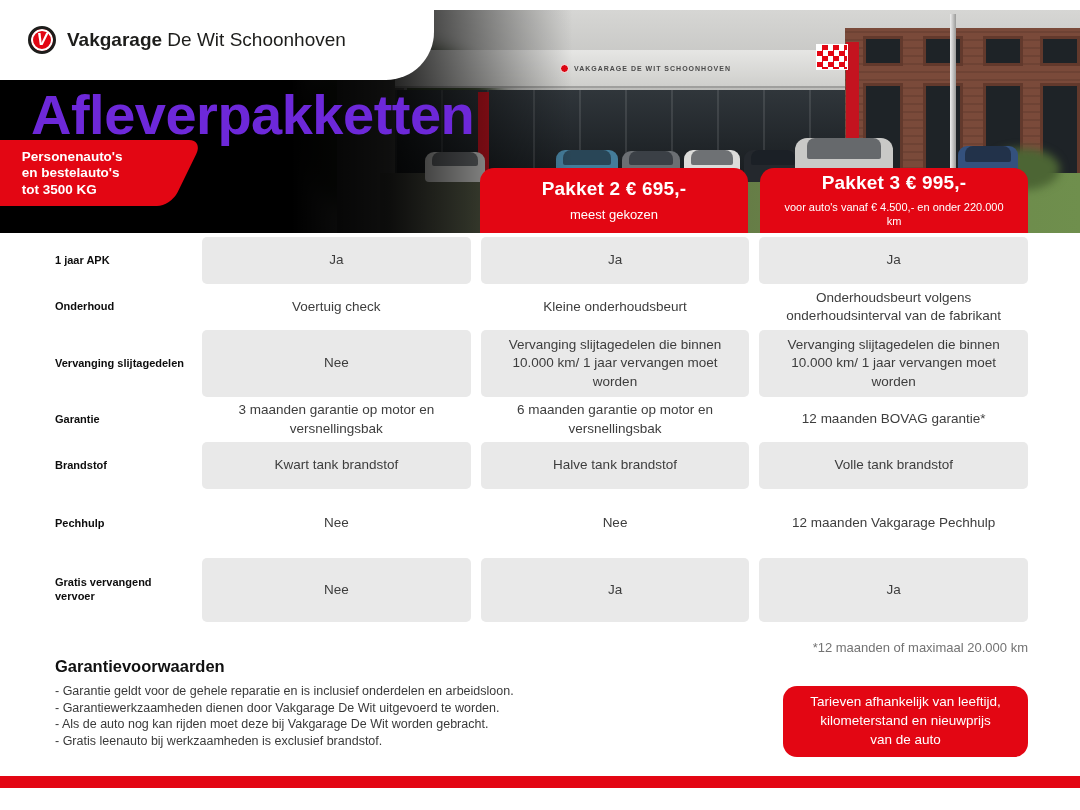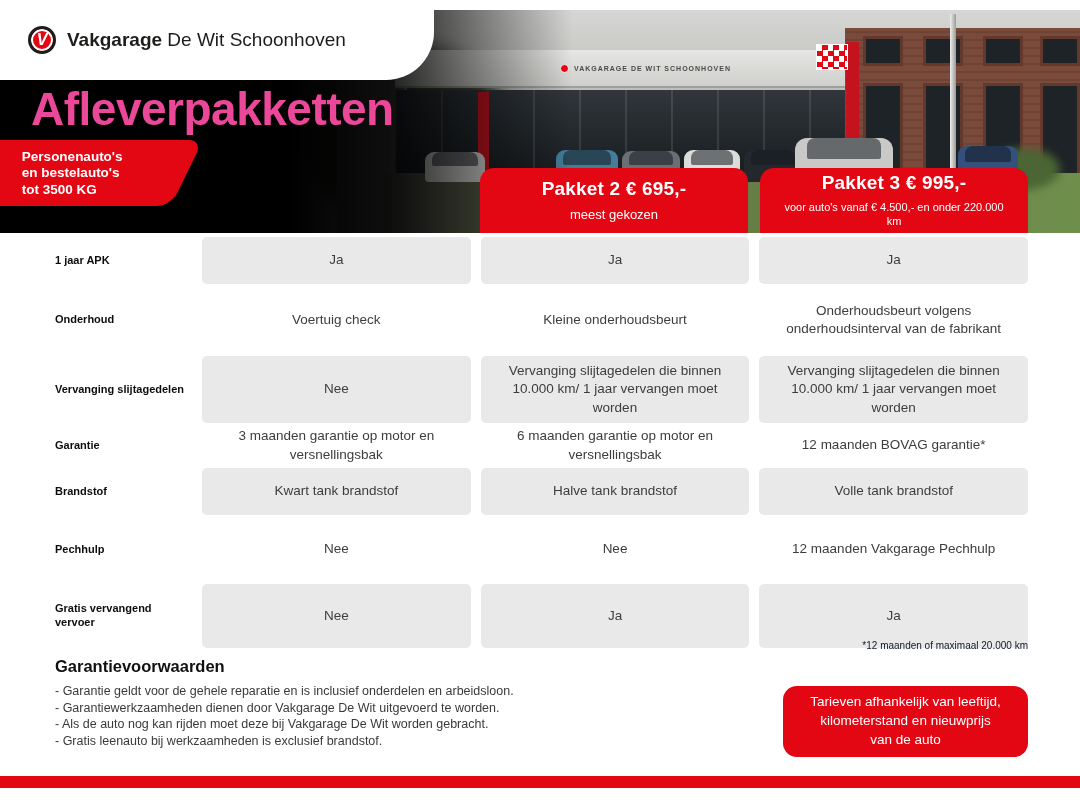--- a/index.html
+++ b/index.html
@@ -59,51 +59,51 @@
            background:linear-gradient(90deg,#000 0%,#000 27%,rgba(0,0,0,.85) 36%,rgba(0,0,0,0) 53%); }
   .top-strip { position:absolute; left:0; top:0; width:1080px; height:10px; background:#fff; }
   .logo-plate { position:absolute; left:0; top:0; width:434px; height:80px; background:#fff;
            border-radius:0 0 48px 0; display:flex; align-items:center; padding-left:28px; gap:11px; }
   .logo-mark { width:28px; height:28px; border-radius:50%; background:#e30613;
            border:3px solid #1d1d1b; box-shadow:inset 0 0 0 2px #fff;
            display:flex; align-items:center; justify-content:center;
            color:#fff; font-weight:bold; font-style:italic; font-size:16px; }
   .logo-text { font-size:19px; color:#1d1d1b; white-space:nowrap; }
   .logo-text b { font-weight:800; }
-  .main-title { position:absolute; left:31px; top:82px; font-size:46px; font-weight:800;
-           color:#ec4899; letter-spacing:-0.5px; z-index:4; }
+  .main-title { position:absolute; left:31px; top:82px; font-size:56px; font-weight:800;
+           color:#6d28d9; letter-spacing:-0.5px; z-index:4; }
   .ribbon { position:absolute; left:-46px; top:140px; width:233px; height:66px; background:#e30613;
            transform:skewX(-26deg); border-radius:14px; z-index:4; }
   .ribbon-inner { transform:skewX(26deg); padding:9px 0 0 66px; color:#fff;
            font-size:13.5px; font-weight:bold; line-height:1.22; }
   .pkg { position:absolute; top:168px; height:65px; width:268px; background:#e30613;
            border-radius:14px 14px 0 0; z-index:5; color:#fff; display:flex; flex-direction:column;
            align-items:center; justify-content:center; text-align:center; padding:2px 14px; }
   .pkg1 { left:200px; } .pkg2 { left:480px; } .pkg3 { left:760px; }
   .pkg-title { font-size:19px; font-weight:800; letter-spacing:0.2px; }
   .pkg-sub { font-size:13px; line-height:1.25; margin-top:7px; }
   .pkg3 .pkg-sub { font-size:11px; max-width:235px; }
   .pkg-sub:empty { display:none; }
 
   
   .table { position:absolute; left:0; top:233px; width:1080px; padding:4px 52px 0 55px; }
   .trow { display:flex; align-items:stretch; }
-  .trow:nth-child(1){ height:47px; } .trow:nth-child(2){ height:72px; }
+  .trow:nth-child(1){ height:47px; } .trow:nth-child(2){ height:46px; }
   .trow:nth-child(3){ height:67px; } .trow:nth-child(4){ height:45px; }
   .trow:nth-child(5){ height:47px; } .trow:nth-child(6){ height:69px; }
   .trow:nth-child(7){ height:64px; }
   .rlabel { width:137px; margin-right:10px; display:flex; align-items:center;
            font-size:11px; font-weight:bold; color:#0d0d0d; line-height:1.25; }
   .cell { flex:1 1 0; margin-left:10px; display:flex; align-items:center; justify-content:center;
            text-align:center; font-size:13.5px; color:#3d3d3d; line-height:1.35; padding:20px 15px; }
   .cell:nth-of-type(2){ margin-left:0; }
   .trow:nth-child(odd) .cell { background:#e9e9e9; border-radius:5px; }
 
   
-  .footnote { position:absolute; right:52px; top:640px; font-size:10px; color:#0f172a; }
+  .footnote { position:absolute; right:52px; top:640px; font-size:13px; color:#737373; }
   .conditions { position:absolute; left:55px; top:657px; width:600px; }
   .conditions h3 { font-size:16.5px; font-weight:800; color:#111; margin-bottom:7px; }
   .conditions div { font-size:12.5px; color:#3a3a3a; line-height:1.33; }
   .price-note { position:absolute; left:783px; top:686px; width:245px; height:71px;
            background:#e30613; border-radius:14px; color:#fff; display:flex; flex-direction:column;
            align-items:center; justify-content:center; text-align:center;
            font-size:13.5px; line-height:1.4; }
   .bottom-bar { position:absolute; left:0; top:776px; width:1080px; height:12px; background:#e30613; }
 </style>
 </head>

